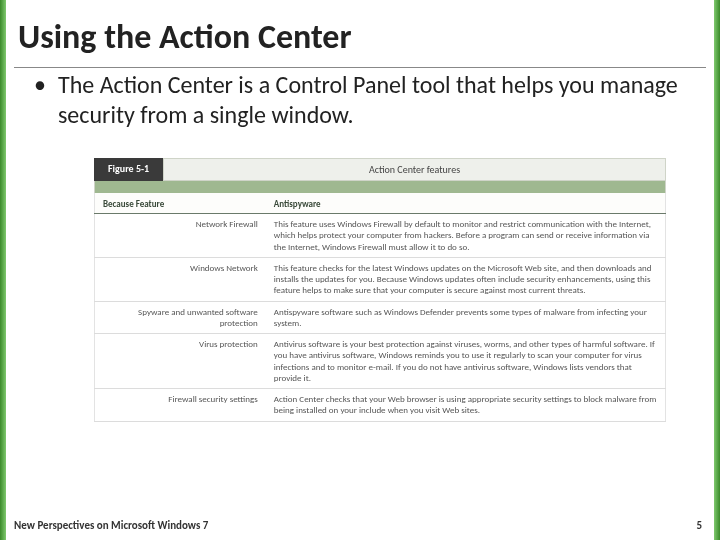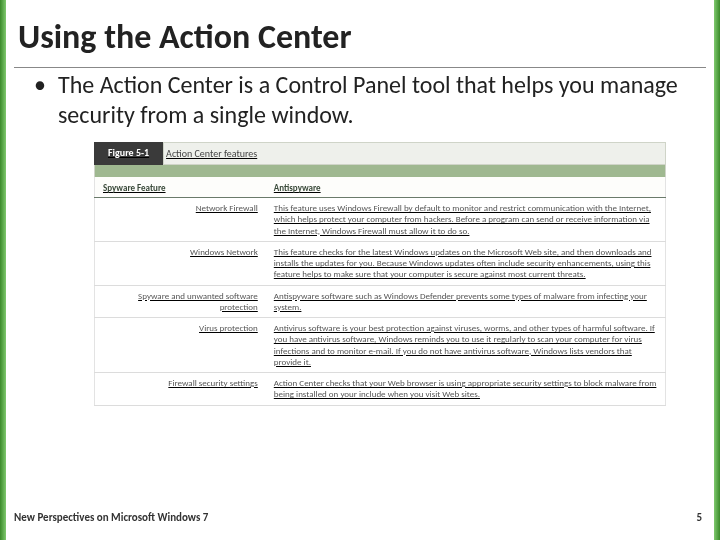--- a/index.html
+++ b/index.html
@@ -39,40 +39,40 @@
     display: flex;
     font-size: 24px;
     color: #222;
     line-height: 1.25;
     padding: 0 10px 12px 20px;
   }
   .bullet .dot {
     margin-right: 12px;
   }
   .figure-wrap {
-    margin: 0 40px 0 80px;
-    text-decoration: underline;
+    margin: 16px 40px 0 80px;
   }
   .fig-header {
     display: flex;
     align-items: stretch;
     font-size: 10px;
   }
   .fig-tab {
     background: #3a3a3a;
     color: #fff;
     padding: 4px 14px;
     font-weight: 600;
   }
   .fig-caption {
     background: #eef0eb;
     color: #444;
     flex: 1;
-    padding: 4px 2px;
+    padding: 4px 21px;
     border: 1px solid #cfd4c8;
+    text-align: center;
   }
   .fig-bar {
     height: 12px;
     background: #9fb890;
     border-left: 1px solid #cfd4c8;
     border-right: 1px solid #cfd4c8;
   }
   table.features {
     width: 100%;
     border-collapse: collapse;
@@ -100,21 +100,21 @@
     width: 30%;
     color: #555;
     text-align: right;
   }
   table.features td.col-d {
     width: 70%;
     color: #555;
   }
   .footer {
     position: absolute;
-    left: 14px; right: 18px; bottom: 16px;
+    left: 14px; right: 18px; bottom: 8px;
     display: flex;
     justify-content: space-between;
     font-size: 11px;
     font-weight: 600;
     color: #333;
   }
 </style>
 </head>
 <body>
 
@@ -132,21 +132,21 @@
 
   <div class="figure-wrap">
     <div class="fig-header">
       <div class="fig-tab">Figure 5-1</div>
       <div class="fig-caption">Action Center features</div>
     </div>
     <div class="fig-bar"></div>
     <table class="features">
       <thead>
         <tr>
-          <th>Spyware Feature</th>
+          <th>Because Feature</th>
           <th>Antispyware</th>
         </tr>
       </thead>
       <tbody>
         <tr>
           <td class="col-f">Network Firewall</td>
           <td class="col-d">This feature uses Windows Firewall by default to monitor and restrict communication with the Internet, which helps protect your computer from hackers. Before a program can send or receive information via the Internet, Windows Firewall must allow it to do so.</td>
         </tr>
         <tr>
           <td class="col-f">Windows Network</td>

